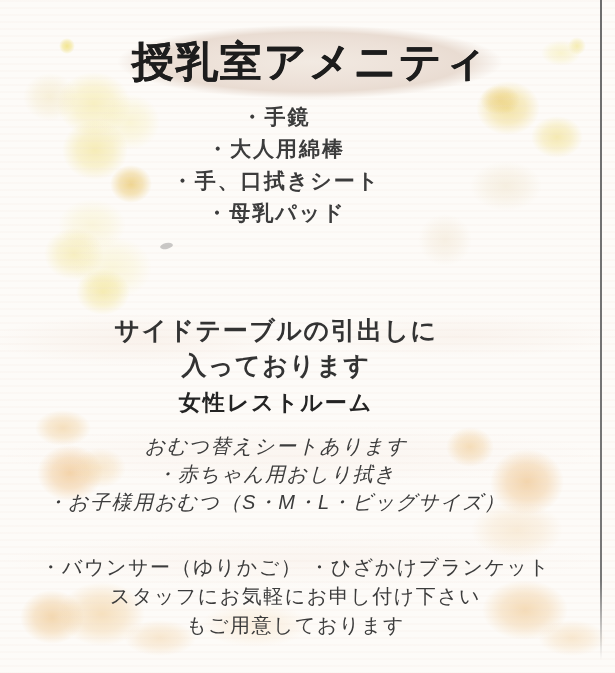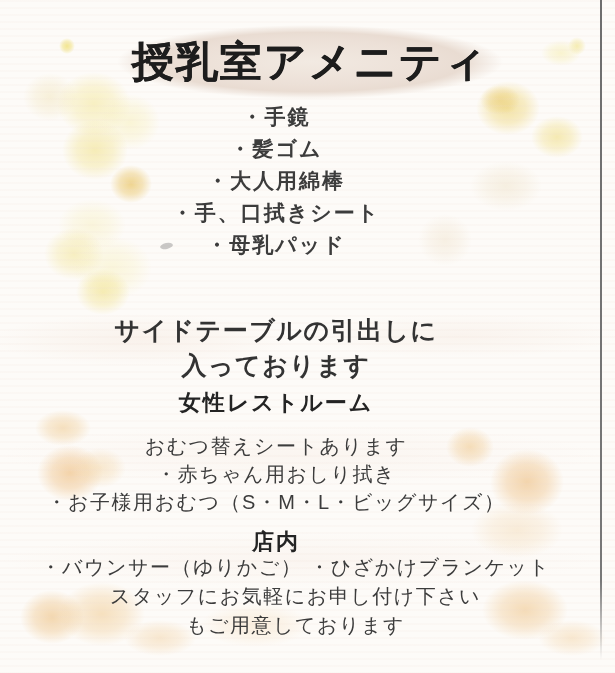--- a/index.html
+++ b/index.html
@@ -42,21 +42,21 @@
   .drawer-note{top:313px;}
   .drawer-note div{
     font-size:25px;line-height:35px;font-weight:700;
     color:#333333;letter-spacing:1.5px;
   }
   .section-heading{
     margin:0;font-size:22px;font-weight:800;color:#242424;
     letter-spacing:2px;
   }
   .restroom-heading{top:388px;}
-  .restroom-lines{top:432px;}
+  .restroom-lines{top:432px;font-style:italic;}
   .restroom-lines div{
     font-size:20px;line-height:28px;font-weight:500;
     color:#3c3c3c;letter-spacing:1.5px;
   }
   .store-heading{top:527px;}
   .store-lines{top:553px;}
   .store-lines div{
     font-size:20px;line-height:29px;font-weight:500;
     color:#3c3c3c;letter-spacing:1.5px;padding-left:39px;
   }
@@ -116,38 +116,36 @@
   <div class="scan-texture"></div>
   <div class="artifact"></div>
   <div class="scan-line"></div>
 
   <div class="title-oval">
     <h1 class="title-text">授乳室アメニティ</h1>
   </div>
 
   <ul class="centered-block amenity-list">
     <li>・手鏡</li>
-    <li>・髪ゴム</li>
     <li>・大人用綿棒</li>
     <li>・手、口拭きシート</li>
     <li>・母乳パッド</li>
   </ul>
 
   <div class="centered-block drawer-note">
     <div>サイドテーブルの引出しに</div>
     <div>入っております</div>
   </div>
 
   <h2 class="centered-block section-heading restroom-heading">女性レストルーム</h2>
   <div class="centered-block restroom-lines">
     <div>おむつ替えシートあります</div>
     <div>・赤ちゃん用おしり拭き</div>
     <div>・お子様用おむつ（S・M・L・ビッグサイズ）</div>
   </div>
 
-  <h2 class="centered-block section-heading store-heading">店内</h2>
   <div class="centered-block store-lines">
     <div>・バウンサー（ゆりかご） ・ひざかけブランケット</div>
     <div>スタッフにお気軽にお申し付け下さい</div>
     <div>もご用意しております</div>
   </div>
 
 </div>
 
 </body></html>

